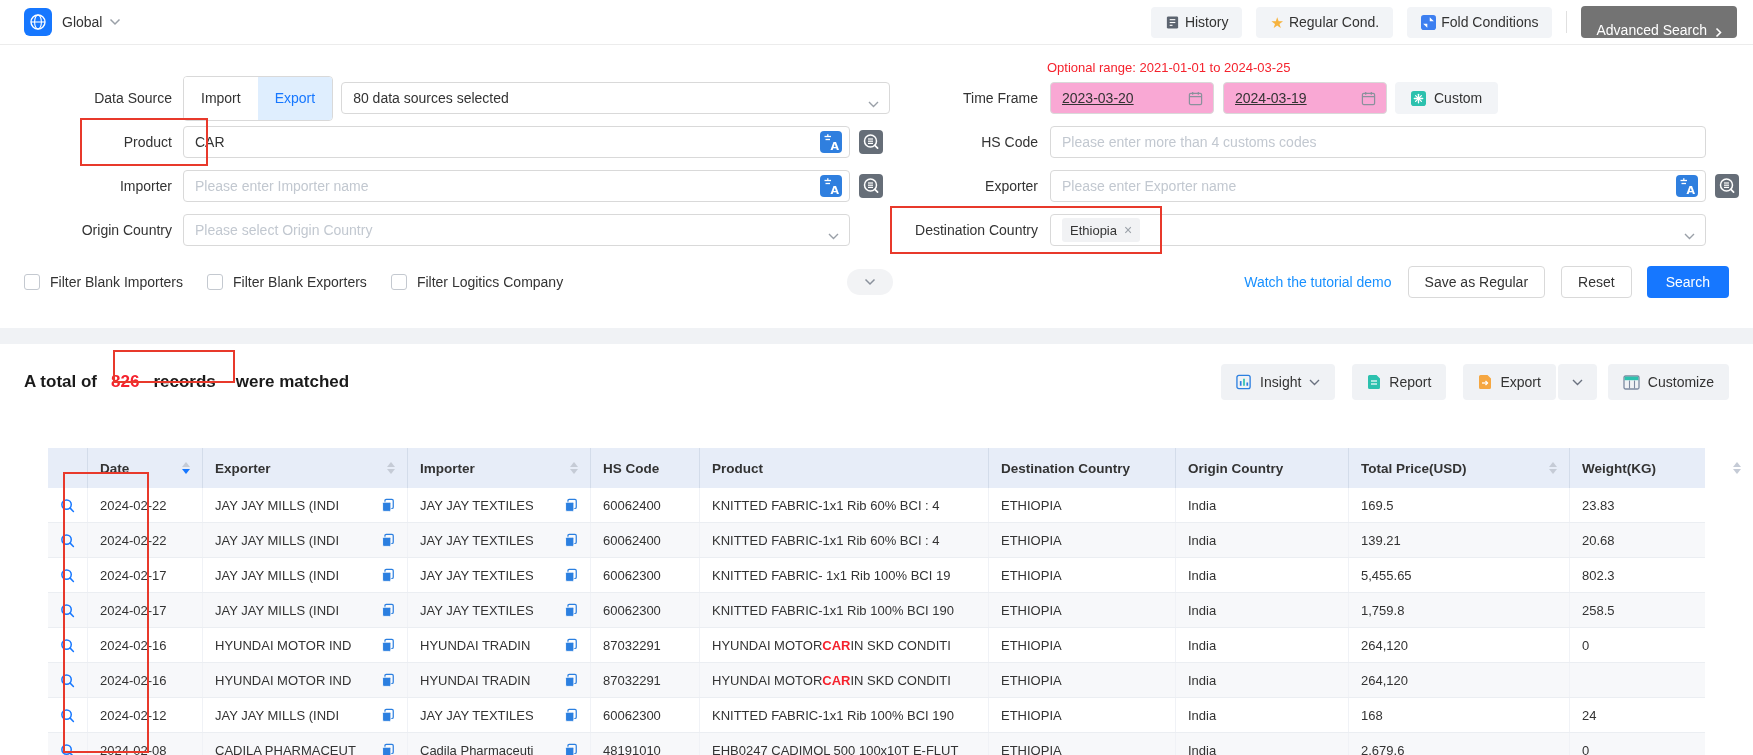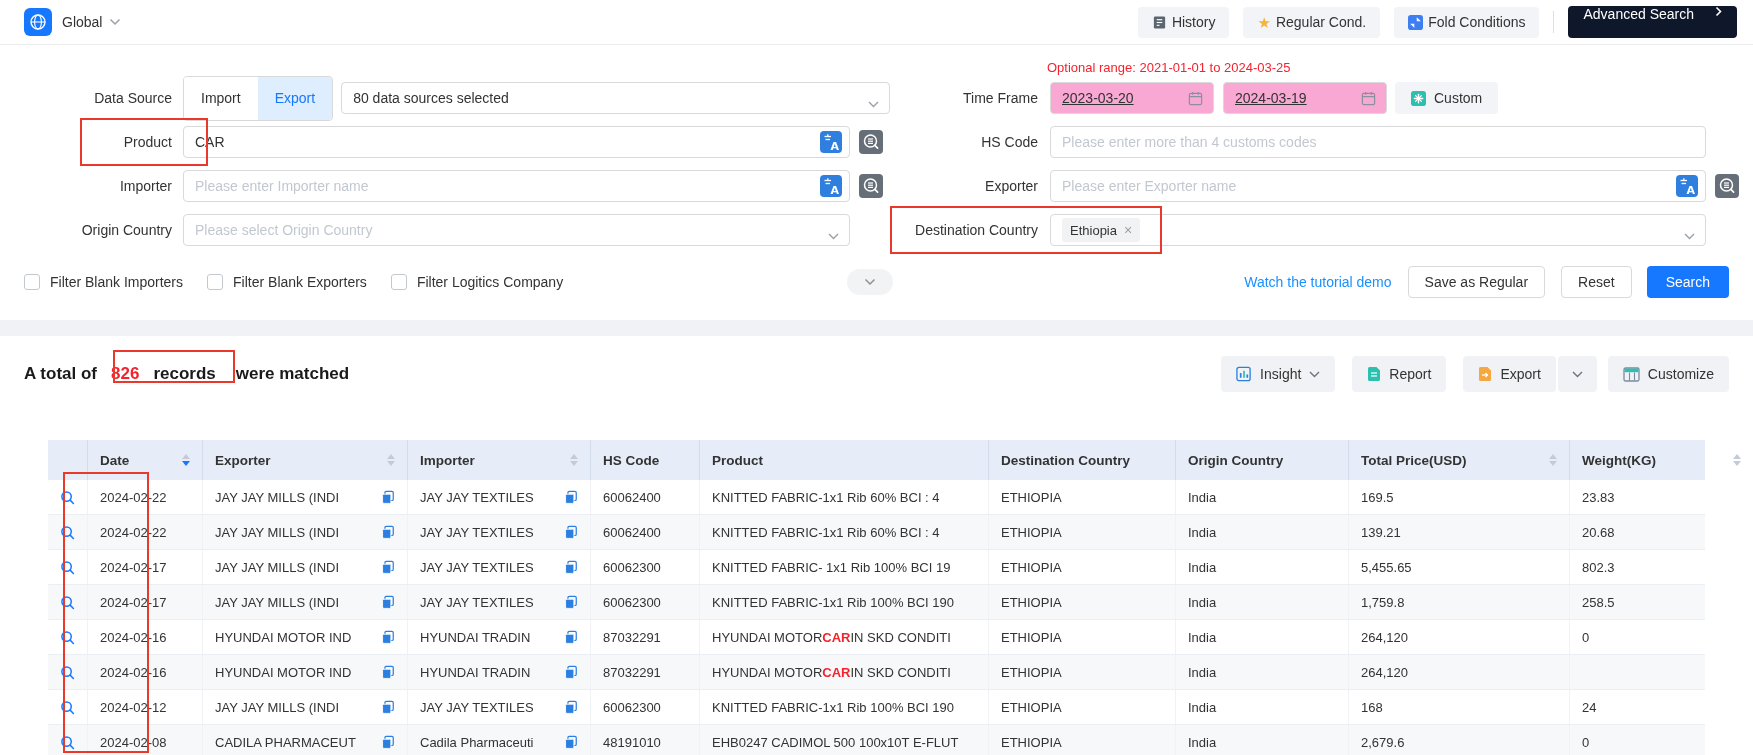--- a/index.html
+++ b/index.html
@@ -9,25 +9,25 @@
     color:#333; background:#fff; overflow:hidden; position:relative; font-size:14px;
   }
   
   .topbar { height:45px; display:flex; align-items:center; padding:0 16px 0 24px; border-bottom:1px solid #ececec; }
   .logo { width:28px; height:28px; border-radius:6px; background:#1677ff; display:flex; align-items:center; justify-content:center; }
   .region-label { margin-left:10px; font-size:14px; color:#333; }
   .region-chev { margin-left:7px; display:flex; }
   .topbar-right { margin-left:auto; display:flex; align-items:center; gap:14px; }
   .tb-btn { height:31px; padding:0 14px; background:#f2f4f7; border:none; border-radius:4px; display:flex; align-items:center; gap:5px; font-size:14px; color:#333; cursor:pointer; font-family:inherit; }
   .tb-divider { width:1px; height:22px; background:#e0e0e0; }
-  .adv-btn { height:32px; padding:0 15px; background:#0f172a; border:none; border-radius:4px; color:#fff; display:flex; align-items:flex-start; gap:21px; font-size:14px; cursor:pointer; font-family:inherit; }
+  .adv-btn { height:32px; padding:0 15px; background:#737373; border:none; border-radius:4px; color:#fff; display:flex; align-items:flex-end; gap:8px; font-size:14px; cursor:pointer; font-family:inherit; }
   .star { color:#f6b33f; font-size:15px; line-height:1; }
 
   
-  .form { padding:15px 24px 24px; }
+  .form { padding:15px 24px 32px; }
   .opt-range { margin-left:1023px; height:18px; margin-bottom:4px; color:#f5222d; font-size:13px; }
   .f-row { display:flex; align-items:center; margin-bottom:12px; height:32px; }
   .f-left { display:flex; align-items:center; width:866px; flex:none; }
   .f-label { width:148px; flex:none; text-align:right; color:#333; font-size:14px; }
   .f-field { width:667px; flex:none; margin-left:11px; position:relative; }
   .f-right { display:flex; align-items:center; flex:1; }
   .f-label-r { width:148px; flex:none; text-align:right; color:#333; font-size:14px; }
   .f-field-r { width:656px; flex:none; margin-left:12px; position:relative; }
   .icon-out { margin-left:9px; display:flex; flex:none; cursor:pointer; }
 

